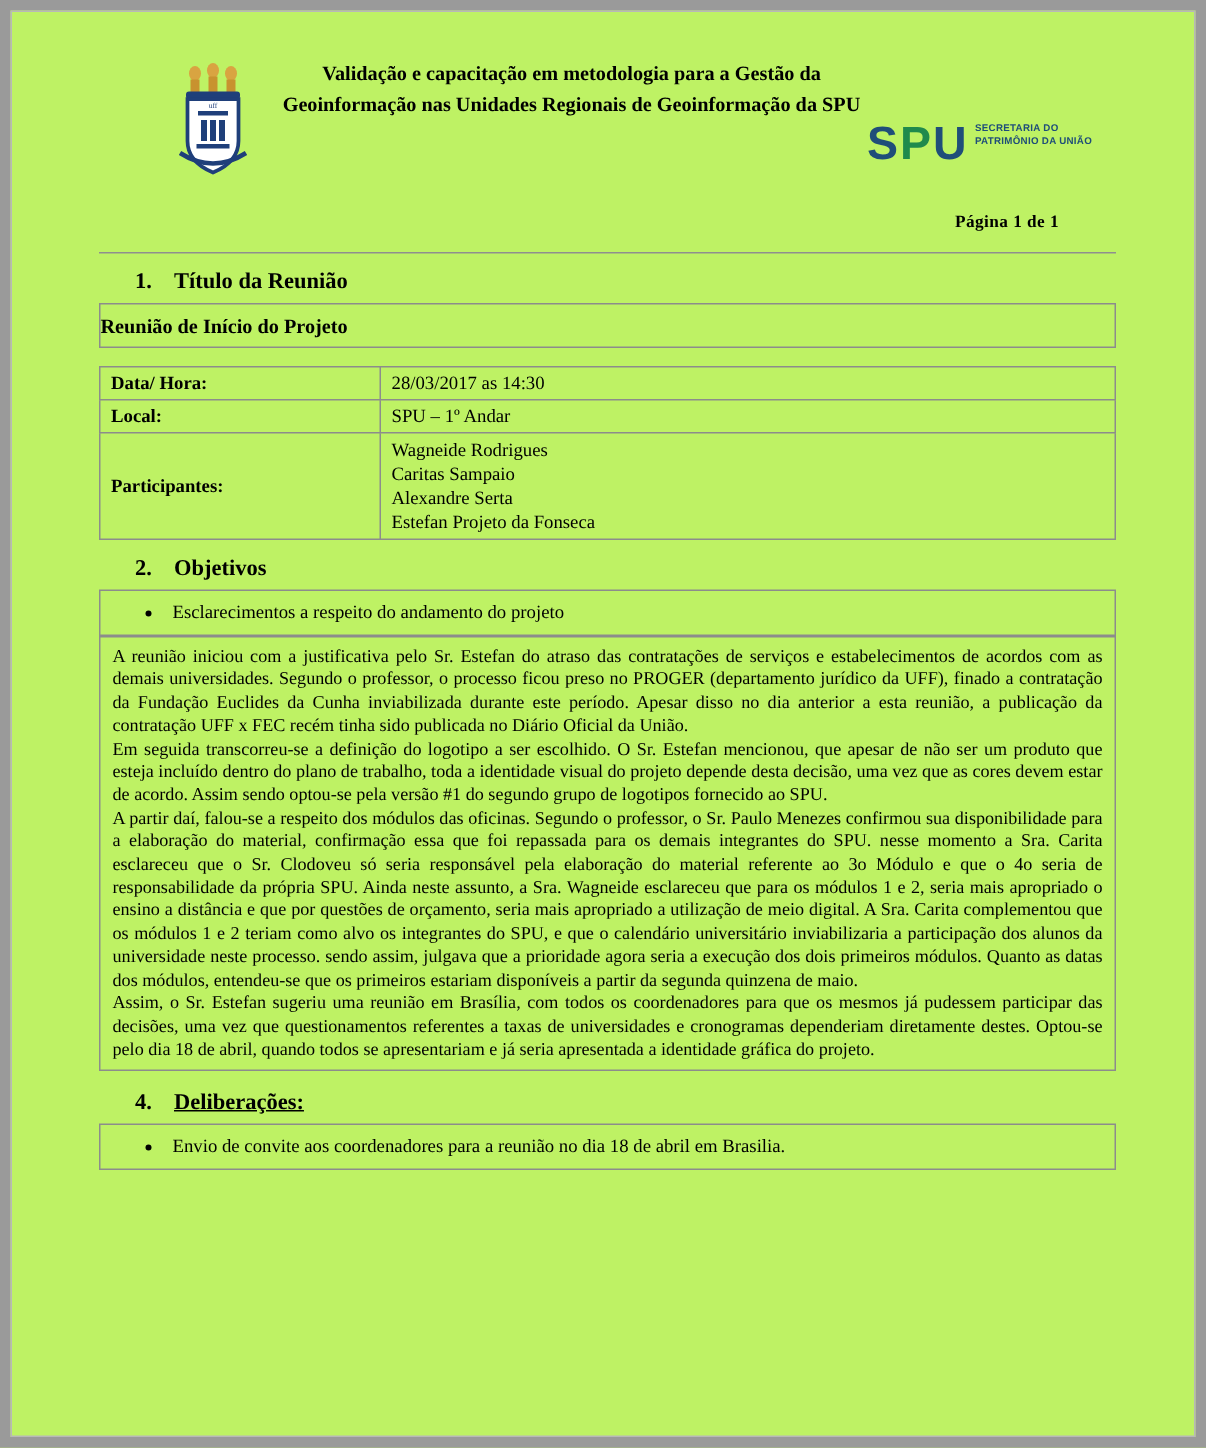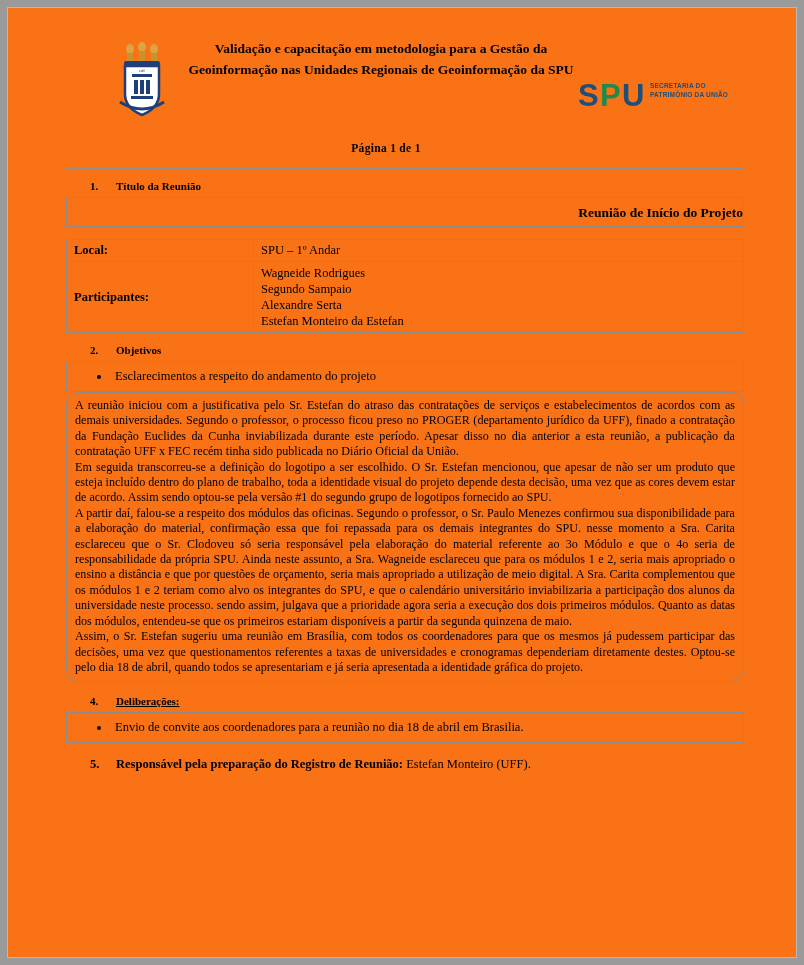--- a/index.html
+++ b/index.html
@@ -12,21 +12,21 @@
     height: 965px;
     font-family: "Liberation Serif", serif;
     overflow: hidden;
   }
   .page {
     position: absolute;
     left: 7px;
     top: 7px;
     width: 790px;
     height: 951px;
-    background: #f97316;
+    background: #bef264;
     border: 1px solid #b8b8b8;
     box-sizing: border-box;
     overflow: hidden;
   }
   .inner {
     position: absolute;
     left: 58px;
     top: 28px;
     width: 678px;
   }
@@ -68,58 +68,58 @@
     font-family: "Liberation Sans", sans-serif;
     font-size: 6.5px;
     font-weight: bold;
     color: #1f4e79;
     line-height: 8.5px;
     letter-spacing: 0.2px;
   }
 
   .page-number {
     margin-top: 14px;
-    text-align: center;
+    text-align: right;
     font-size: 11.5px;
     font-weight: bold;
     padding-right: 38px;
     letter-spacing: 0.3px;
   }
 
   .rule {
     border: none;
     border-top: 1px solid #8f8f8f;
     margin: 14px 0 0 0;
   }
 
   
   .section-head {
     font-weight: bold;
-    font-size: 11px;
+    font-size: 15px;
     margin: 11px 0 5px 0;
     padding-left: 24px;
   }
   .section-head .num {
     display: inline-block;
     width: 26px;
   }
   .section-head.tight {
     margin-top: 13px;
     text-decoration: underline;
   }
 
   
   .box {
     border: 1px solid #8c8c8c;
     box-sizing: border-box;
   }
   .title-box {
     height: 30px;
     line-height: 29px;
-    text-align: right;
+    text-align: left;
     font-weight: bold;
     font-size: 13.5px;
   }
 
   table.meta {
     border-collapse: collapse;
     width: 100%;
     margin-top: 12px;
     font-size: 12.5px;
   }
@@ -151,21 +151,20 @@
   }
   .bullet-box li {
     padding-left: 4px;
   }
 
   .body-box {
     padding: 5px 8px 6px 8px;
     font-size: 12.1px;
     line-height: 15.4px;
     text-align: justify;
-    border-radius: 12px;
   }
   .body-box p {
     margin: 0;
   }
 
   .resp-line {
     margin-top: 14px;
     padding-left: 24px;
     font-size: 12.5px;
   }
@@ -223,31 +222,35 @@
     <hr class="rule">
 
     <div class="section-head">
       <span class="num">1.</span><span>Título da Reunião</span>
     </div>
 
     <div class="box title-box">Reunião de Início do Projeto</div>
 
     <table class="meta">
       <tbody>
+          <tr>
+        <td class="label">Data/ Hora:</td>
+        <td>28/03/2017 as 14:30</td>
+      </tr>
       <tr>
         <td class="label">Local:</td>
         <td>SPU – 1º Andar</td>
       </tr>
       <tr>
         <td class="label vmid">Participantes:</td>
         <td class="participants-cell">
           <div>Wagneide Rodrigues</div>
-          <div>Segundo Sampaio</div>
+          <div>Caritas Sampaio</div>
           <div>Alexandre Serta</div>
-          <div>Estefan Monteiro da Estefan</div>
+          <div>Estefan Projeto da Fonseca</div>
         </td>
       </tr>
     </tbody>
       </table>
 
     <div class="section-head">
       <span class="num">2.</span><span>Objetivos</span>
     </div>
 
     <div class="box bullet-box">
@@ -267,19 +270,15 @@
     <div class="section-head tight">
       <span class="num">4.</span><span>Deliberações:</span>
     </div>
 
     <div class="box bullet-box">
       <ul>
         <li>Envio de convite aos coordenadores para a reunião no dia 18 de abril em Brasilia.</li>
       </ul>
     </div>
 
-    <div class="resp-line">
-      <span class="num">5.</span><span class="lbl">Responsável pela preparação do Registro de Reunião:</span>
-      <span>Estefan Monteiro (UFF).</span>
-    </div>
 
   </div>
 </div>
 
 </body></html>

